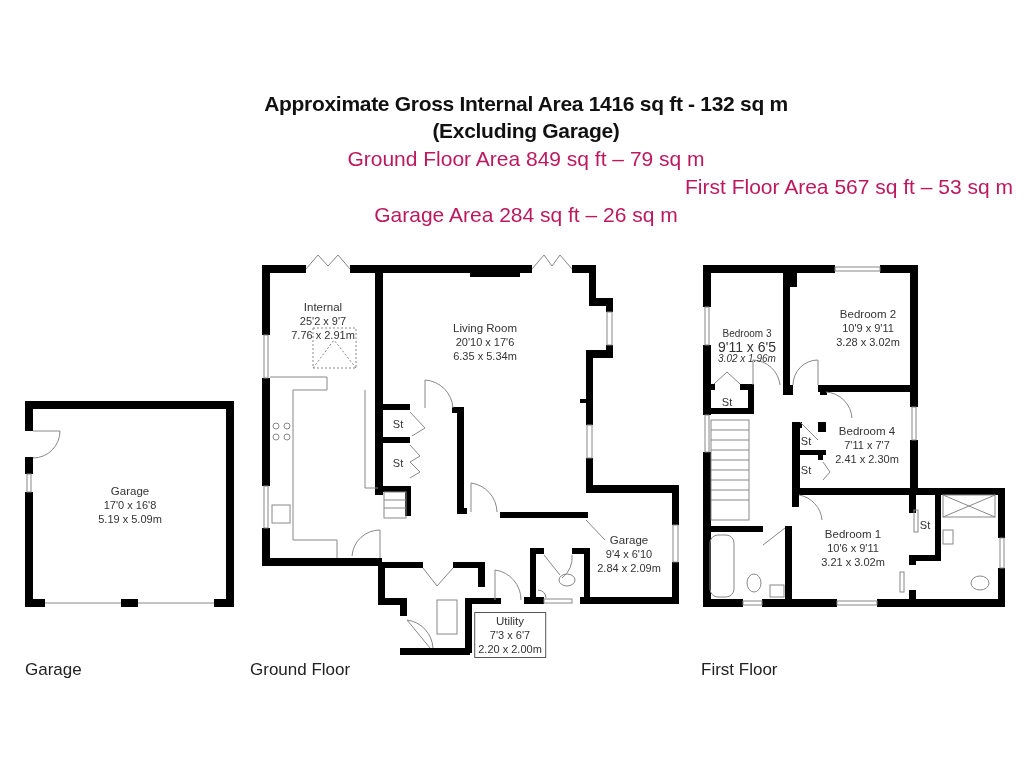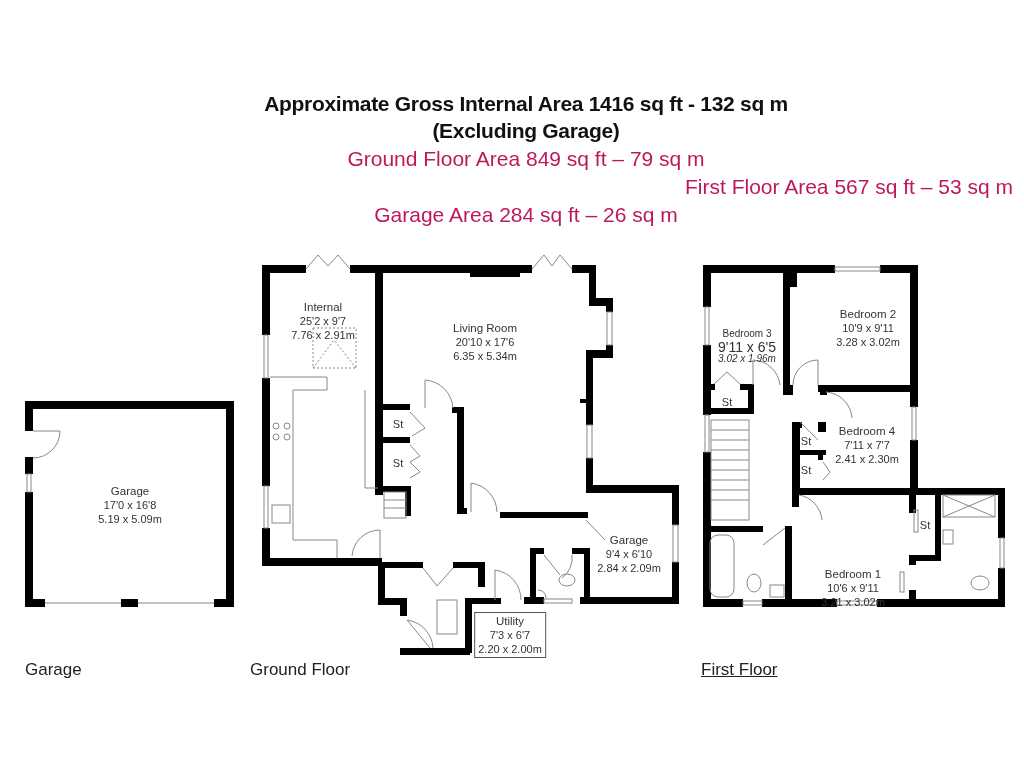--- a/index.html
+++ b/index.html
@@ -265,25 +265,25 @@
 <div class="room-label" style="left:868px;top:307px;">
   <div class="nm">Bedroom 2</div>
   <div>10'9 x 9'11</div>
   <div>3.28 x 3.02m</div>
 </div>
 <div class="room-label" style="left:867px;top:424px;">
   <div class="nm">Bedroom 4</div>
   <div>7'11 x 7'7</div>
   <div>2.41 x 2.30m</div>
 </div>
-<div class="room-label" style="left:853px;top:527px;margin-top:40px;">
+<div class="room-label" style="left:853px;top:527px;">
   <div class="nm">Bedroom 1</div>
   <div>10'6 x 9'11</div>
   <div>3.21 x 3.02m</div>
 </div>
 <div class="st" style="left:727px;top:402px;">St</div>
 <div class="st" style="left:806px;top:441px;">St</div>
 <div class="st" style="left:806px;top:470px;">St</div>
 <div class="st" style="left:925px;top:525px;">St</div>
 
 <div class="floor-label" style="left:25px;top:660px;">Garage</div>
 <div class="floor-label" style="left:250px;top:660px;">Ground Floor</div>
-<div class="floor-label" style="left:701px;top:660px;text-decoration:underline;">First Floor</div>
+<div class="floor-label" style="left:701px;top:660px;">First Floor</div>
 
 </body></html>

